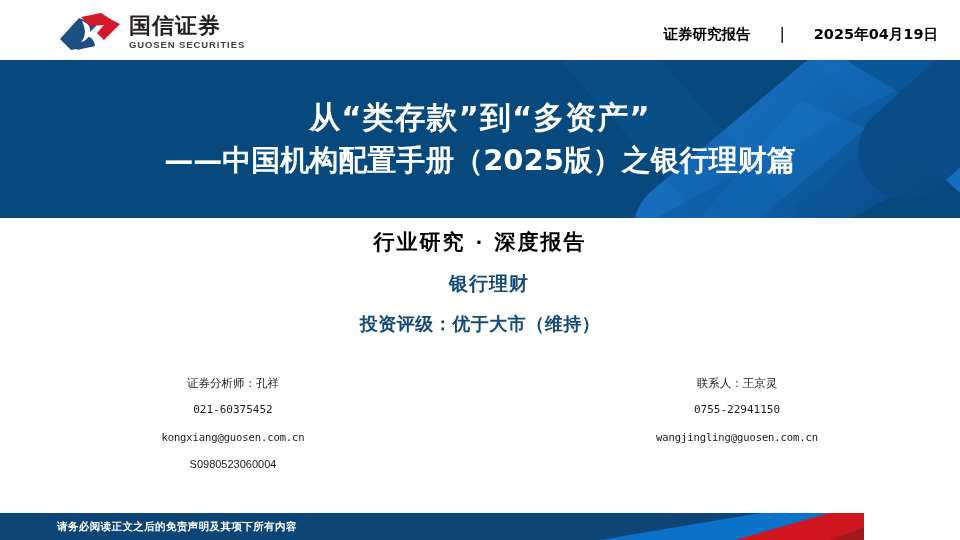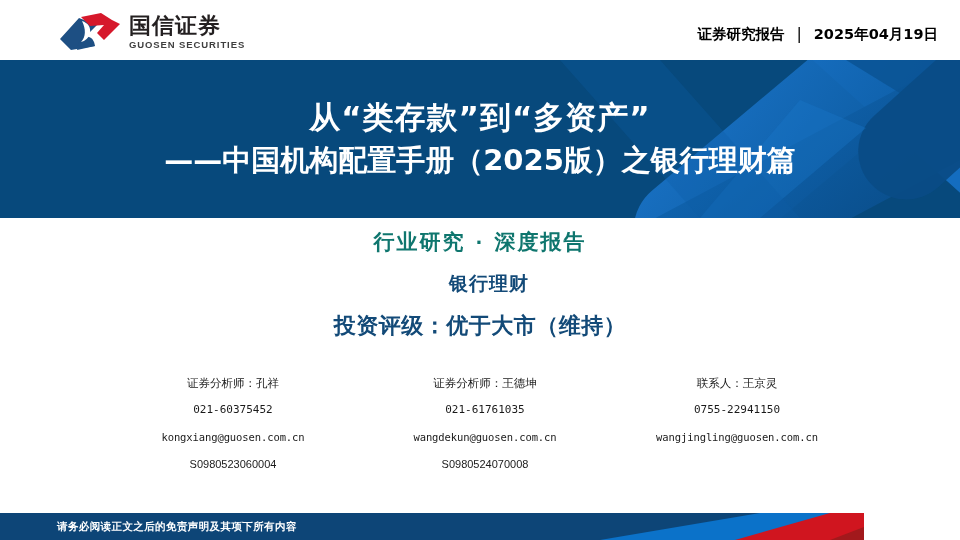--- a/index.html
+++ b/index.html
@@ -61,21 +61,21 @@
     letter-spacing: 0.9px;
     color: #3f3f3f;
     margin-top: 2px;
     text-align: right;
   }
   .header-right {
     position: absolute;
     right: 22px; top: 24px;
     display: flex;
     align-items: baseline;
-    gap: 10px;
+    gap: 27px;
     color: #000000;
     font-family: "DejaVu Sans", "Liberation Sans", sans-serif;
     font-size: 14.5px;
     font-weight: bold;
   }
   .header-sep {
     font-weight: normal;
     font-size: 16px;
     color: #000;
     padding: 0 2px;
@@ -127,42 +127,42 @@
     position: absolute;
     left: 0; top: 232px;
     width: 960px;
     text-align: center;
     color: #134a78;
   }
   .mid-row1 {
     font-family: "DejaVu Sans", "Liberation Sans", sans-serif;
     font-size: 21px;
     font-weight: bold;
-    color: #0f766e;
+    color: #000000;
     letter-spacing: 2px;
     line-height: 1;
   }
   .mid-dot {
     padding: 0 10px;
     font-size: 18px;
   }
   .mid-row2 {
     margin-top: 21px;
     font-family: "DejaVu Sans", "Liberation Sans", sans-serif;
     font-size: 19px;
     font-weight: bold;
     color: #134a78;
     letter-spacing: 1px;
     line-height: 1;
     margin-left: 18px;
   }
   .mid-row3 {
     margin-top: 22px;
     font-family: "DejaVu Sans", "Liberation Sans", sans-serif;
-    font-size: 22px;
+    font-size: 18px;
     font-weight: bold;
     color: #134a78;
     letter-spacing: 0.5px;
     line-height: 1;
   }
 
   
   .contacts {
     position: absolute;
     left: 120px; top: 378px;
@@ -315,26 +315,20 @@
 
   <div class="contacts">
 
     <div class="contact-col">
       <div class="contact-name">证券分析师：孔祥</div>
       <div class="contact-phone">021-60375452</div>
       <div class="contact-email">kongxiang@guosen.com.cn</div>
       <div class="contact-license">S0980523060004</div>
     </div>
 
-    <div class="contact-col">
-      <div class="contact-name">证券分析师：王德坤</div>
-      <div class="contact-phone">021-61761035</div>
-      <div class="contact-email">wangdekun@guosen.com.cn</div>
-      <div class="contact-license">S0980524070008</div>
-    </div>
 
     <div class="contact-col">
       <div class="contact-name">联系人：王京灵</div>
       <div class="contact-phone">0755-22941150</div>
       <div class="contact-email">wangjingling@guosen.com.cn</div>
       <div class="contact-license"></div>
     </div>
   </div>
 
   <div class="footer">

